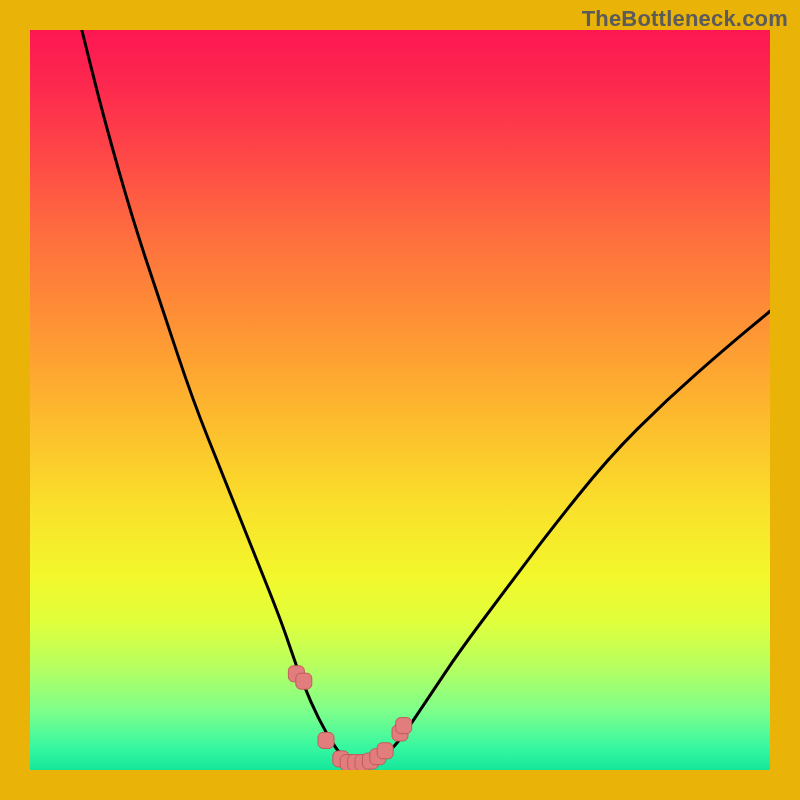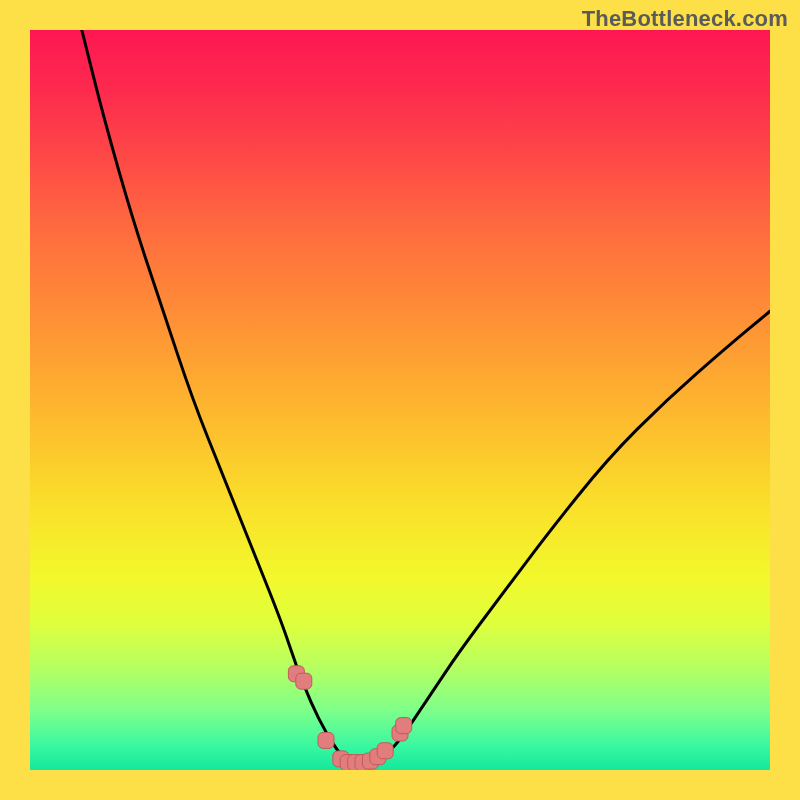--- a/index.html
+++ b/index.html
@@ -8,21 +8,21 @@
     width: 800px;
     height: 800px;
     overflow: hidden;
     background: #000;
     font-family: Arial, Helvetica, sans-serif;
   }
   .root {
     position: relative;
     width: 800px;
     height: 800px;
-    background: #fde047;
+    background: #eab308;
   }
   .watermark {
     position: absolute;
     top: 6px;
     right: 12px;
     color: #5b5b5b;
     font-size: 22px;
     font-weight: 600;
     letter-spacing: 0.2px;
     user-select: none;

